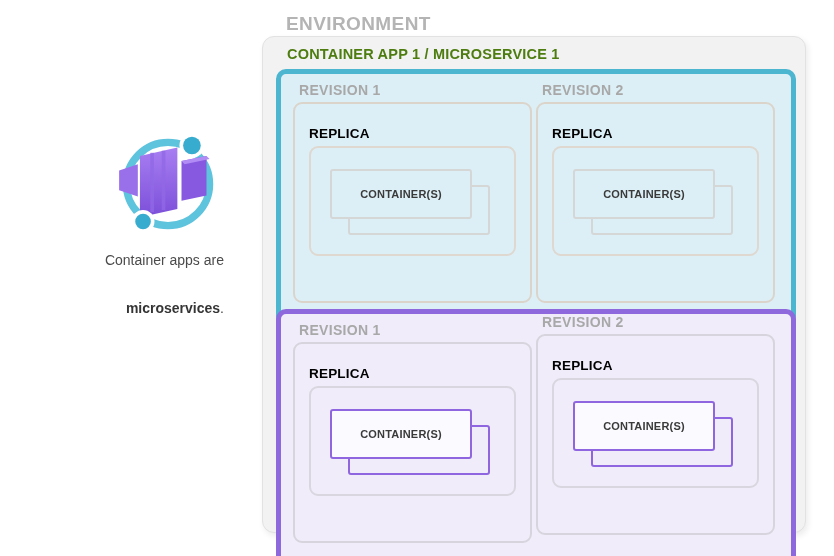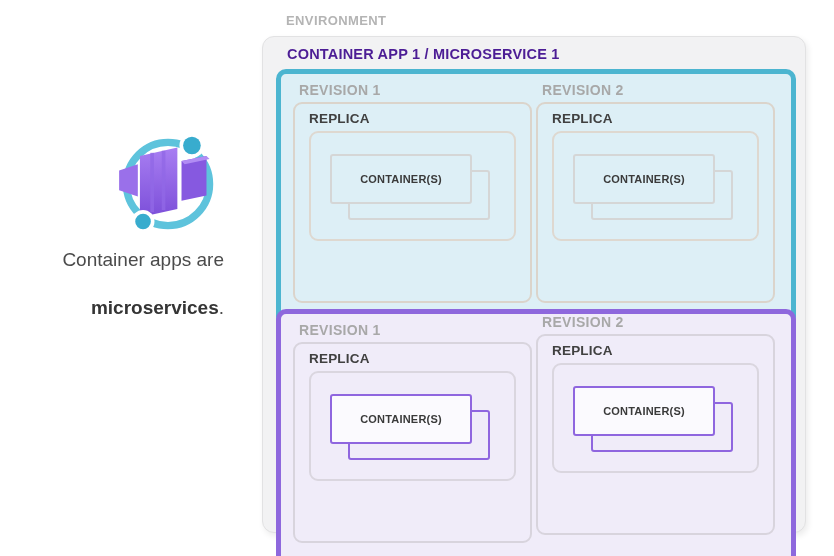--- a/index.html
+++ b/index.html
@@ -4,36 +4,36 @@
 <style>
   html,body{margin:0;padding:0;background:#ffffff;}
   .canvas{
     position:relative;width:834px;height:556px;background:#ffffff;
     font-family:"Liberation Sans",sans-serif;overflow:hidden;
   }
   
   .apps-icon{position:absolute;left:114px;top:132px;width:108px;height:104px;}
   .caption{
     position:absolute;left:28px;top:248px;width:196px;text-align:right;
-    font-size:19px;line-height:24px;color:#4b4b4b;margin:0;
+    font-size:14px;line-height:24px;color:#4b4b4b;margin:0;
   }
   .caption b{color:#353535;}
   
   .env-label{
-    position:absolute;left:286px;top:13px;font-weight:bold;font-size:13px;
+    position:absolute;left:286px;top:13px;font-weight:bold;font-size:19px;
     color:#b4b4b4;letter-spacing:.4px;
   }
   .env-box{
     position:absolute;left:262px;top:36px;width:544px;height:497px;
     background:#f2f2f3;border:1px solid #e2e2e3;border-radius:12px;
     box-shadow:2px 3px 6px rgba(0,0,0,.08);box-sizing:border-box;
   }
   .app-title{
     position:absolute;left:24px;font-weight:bold;font-size:14.5px;
-    color:#4c1d95;letter-spacing:.2px;
+    color:#4d7c0f;letter-spacing:.2px;
   }
   .app-title.t1{top:9px;}
   .app-title.t2{top:252px;}
   
   .app-box{
     position:absolute;left:13px;width:520px;height:258px;border-radius:10px;
     border:5px solid;box-sizing:border-box;display:flex;gap:4px;
     padding:6px 16px 19px 12px;
   }
   .app-box.teal{top:32px;border-color:#4cb5d0;background:#ddeff6;}
@@ -44,22 +44,22 @@
     font-weight:bold;font-size:14px;color:#a8a8a8;letter-spacing:.3px;
     margin:2px 0 4px 6px;white-space:nowrap;
   }
   .replica{
     flex:1;border:2px solid;border-radius:9px;padding:0 14px;
     box-sizing:border-box;min-height:0;
   }
   .teal .replica{border-color:#dbd4cb;}
   .purple .replica{border-color:#d8d4dd;}
   .replica-label{
-    font-weight:bold;font-size:13.5px;color:#404040;letter-spacing:.2px;
-    margin:7px 0 5px 0;
+    font-weight:bold;font-size:13.5px;color:#000000;letter-spacing:.2px;
+    margin:22px 0 5px 0;
   }
   .pod{position:relative;height:110px;border:2px solid;border-radius:9px;box-sizing:border-box;}
   .teal .pod{border-color:#ded8d0;}
   .purple .pod{border-color:#dad6df;}
   .crate{
     position:absolute;width:142px;height:50px;border:2.5px solid;
     border-radius:3px;box-sizing:border-box;
   }
   .crate.back{left:37px;top:37px;}
   .crate.front{

